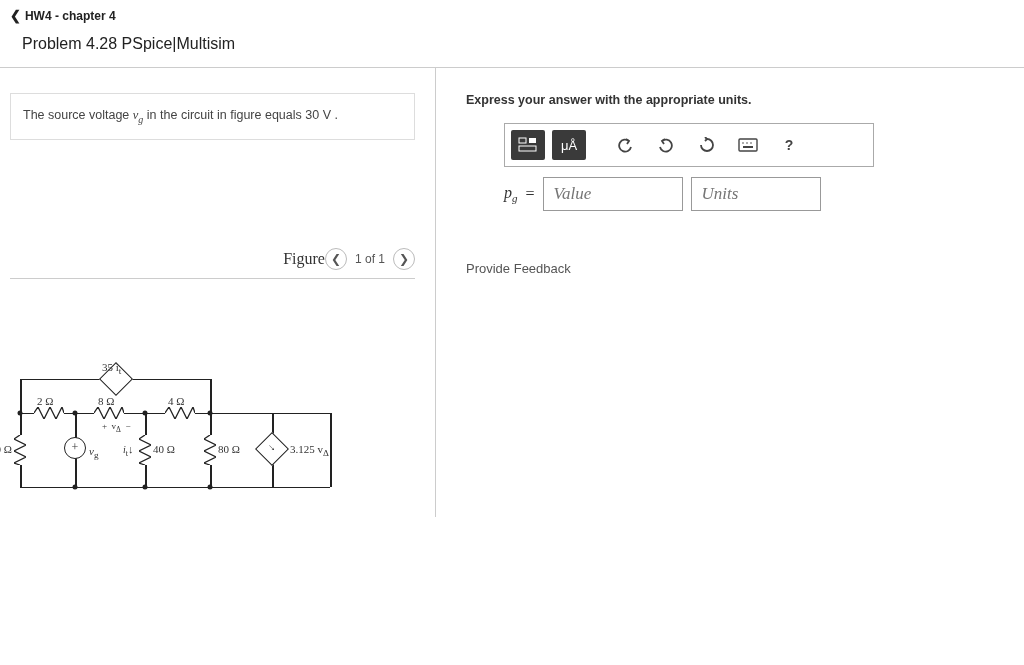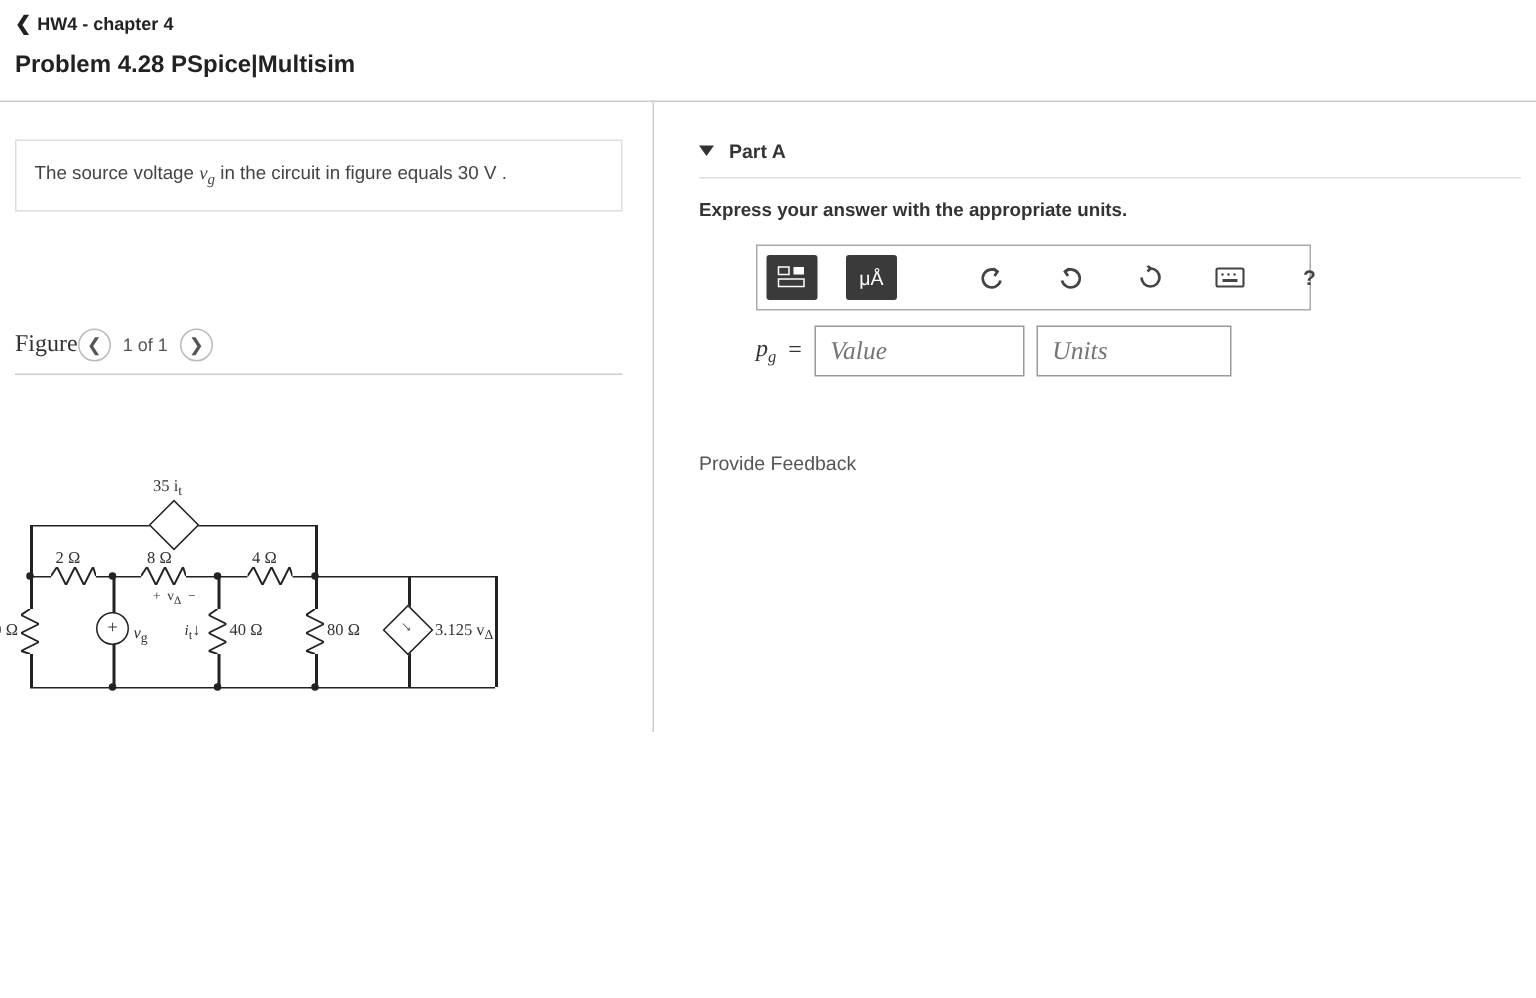--- a/index.html
+++ b/index.html
@@ -17,22 +17,22 @@
       font-size: 12px;
       font-weight: bold;
       color: #222;
       cursor: pointer;
       display: inline-flex;
       align-items: center;
       gap: 4px;
     }
     .problem-title {
       font-size: 16px;
-      font-weight: bold;
-      margin: 12px 0 14px 0;
+      font-weight: normal;
+      margin: 12px 0 14px 12px;
       color: #222;
     }
     .divider-h {
       border-top: 1px solid #ccc;
     }
     .main {
       display: flex;
       position: relative;
     }
     .left-col {
@@ -50,23 +50,23 @@
       font-size: 12.5px;
       color: #444;
     }
     .statement-box em.var {
       font-style: italic;
       font-family: 'Times New Roman', serif;
     }
     .statement-box sub { font-size: 10px; font-style: italic;}
     .figure-hdr {
       display: flex;
-      justify-content: flex-start;
-      align-items: center;
-      margin-top: 78px;
+      justify-content: flex-end;
+      align-items: center;
+      margin-top: 108px;
       border-bottom: 1px solid #ccc;
       padding-bottom: 8px;
     }
     .figure-label {
       font-family: 'Times New Roman', serif;
       font-size: 16px;
       font-weight: normal;
       color: #333;
     }
     .pager {
@@ -124,21 +124,21 @@
       font-weight: bold;
       font-size: 12.5px;
       margin-bottom: 16px;
     }
     .toolbar {
       border: 1px solid #aaa;
       width: 370px;
       margin-left: 38px;
       padding: 6px;
       display: flex;
-      gap: 19px;
+      gap: 7px;
       align-items: center;
       background: #fff;
     }
     .tb-btn {
       height: 30px;
       min-width: 34px;
       display: flex;
       align-items: center;
       justify-content: center;
       cursor: pointer;
@@ -256,21 +256,21 @@
       <div class="wire" style="top:150px; left:10px; width:310px; height:1.5px;"></div>
 
       <div class="wire" style="top:76px; left:10px; width:1.5px; height:74px;"></div>
       <div class="wire" style="top:76px; left:65px; width:1.5px; height:74px;"></div>
       <div class="wire" style="top:76px; left:135px; width:1.5px; height:74px;"></div>
       <div class="wire" style="top:76px; left:200px; width:1.5px; height:74px;"></div>
       <div class="wire" style="top:76px; left:262px; width:1.5px; height:74px;"></div>
       <div class="wire" style="top:76px; left:320px; width:1.5px; height:74px;"></div>
 
       <div class="diamond" style="top:30px; left:94px;"></div>
-      <div class="comp-label" style="top:10px; left:92px;">
+      <div class="comp-label" style="top:24px; left:92px;">
         <span>35 i</span><sub>t</sub>
       </div>
 
       <div class="resistor-h" style="top:70px; left:24px; background:#fff;">
         <svg width="30" height="12">
             <polyline points="0,6 4,0 10,12 16,0 22,12 28,0 30,6" fill="none" stroke="#222" stroke-width="1.3"></polyline>
           </svg>
       </div>
       <div class="comp-label" style="top:58px; left:27px;">2 Ω</div>
 
@@ -331,24 +331,20 @@
       <div class="node-dot" style="top:76px; left:65px;"></div>
       <div class="node-dot" style="top:76px; left:135px;"></div>
       <div class="node-dot" style="top:76px; left:200px;"></div>
       <div class="node-dot" style="top:150px; left:65px;"></div>
       <div class="node-dot" style="top:150px; left:135px;"></div>
       <div class="node-dot" style="top:150px; left:200px;"></div>
     </div>
   </div>
 
   <div class="right-col">
-    <div class="part-hdr">
-      <div class="tri-down"></div>
-      <span class="part-label">Part A</span>
-    </div>
 
     <div class="part-bold">Express your answer with the appropriate units.</div>
 
     <div class="toolbar">
       <div class="tb-btn tb-dark">
         <svg width="20" height="16">
             <rect x="1" y="1" width="7" height="5" fill="none" stroke="#fff"></rect>
             <rect x="11" y="1" width="7" height="5" fill="#fff"></rect>
             <rect x="1" y="9" width="17" height="5" fill="none" stroke="#fff"></rect>
           </svg>

